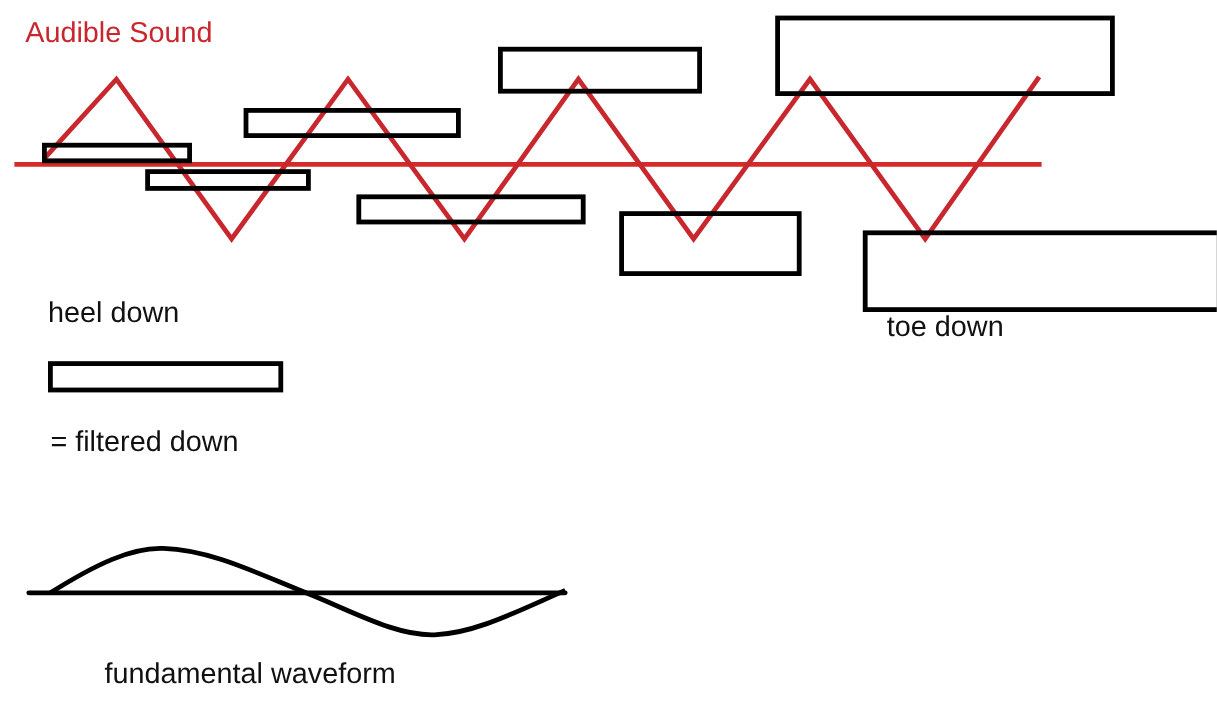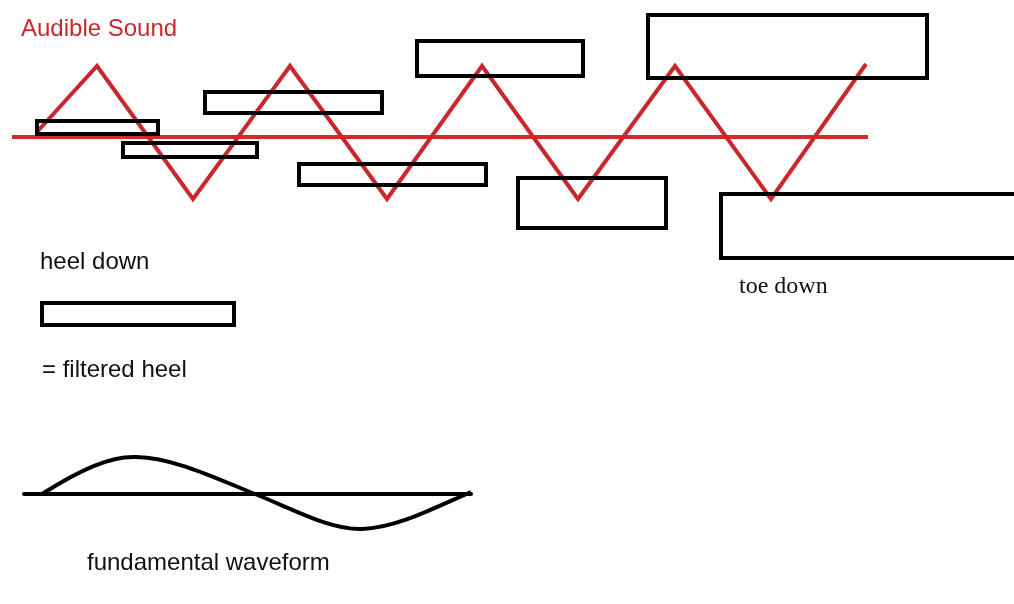--- a/index.html
+++ b/index.html
@@ -24,15 +24,15 @@
     <rect x="648" y="15" width="279" height="63"></rect>
     <rect x="721" y="194" width="295" height="64"></rect>
   </g>
   <rect x="42" y="303" width="192" height="22" fill="none" stroke="#000" stroke-width="4"></rect>
   <line x1="24" y1="494" x2="471" y2="494" stroke="#000" stroke-width="4" stroke-linecap="round"></line>
   <path d="M42,494 C80,470 110,456 136,457 C175,458 215,478 255,494 C295,510 330,530 362,529 C395,528 430,510 471,492" fill="none" stroke="#000" stroke-width="4"></path>
 </svg>
 
 <div class="lbl title" style="left:21px;top:16px;">Audible Sound</div>
 <div class="lbl" style="left:40px;top:209px;margin-top:40px;">heel down</div>
-<div class="lbl" style="left:739px;top:273px;font-family:Liberation Serif, serif;">toe down</div>
-<div class="lbl" style="left:42px;top:357px;">= filtered heel</div>
+<div class="lbl" style="left:739px;top:261px;">toe down</div>
+<div class="lbl" style="left:42px;top:357px;">= filtered down</div>
 <div class="lbl" style="left:87px;top:550px;text-align:center;">fundamental waveform</div>
 
 </body></html>

